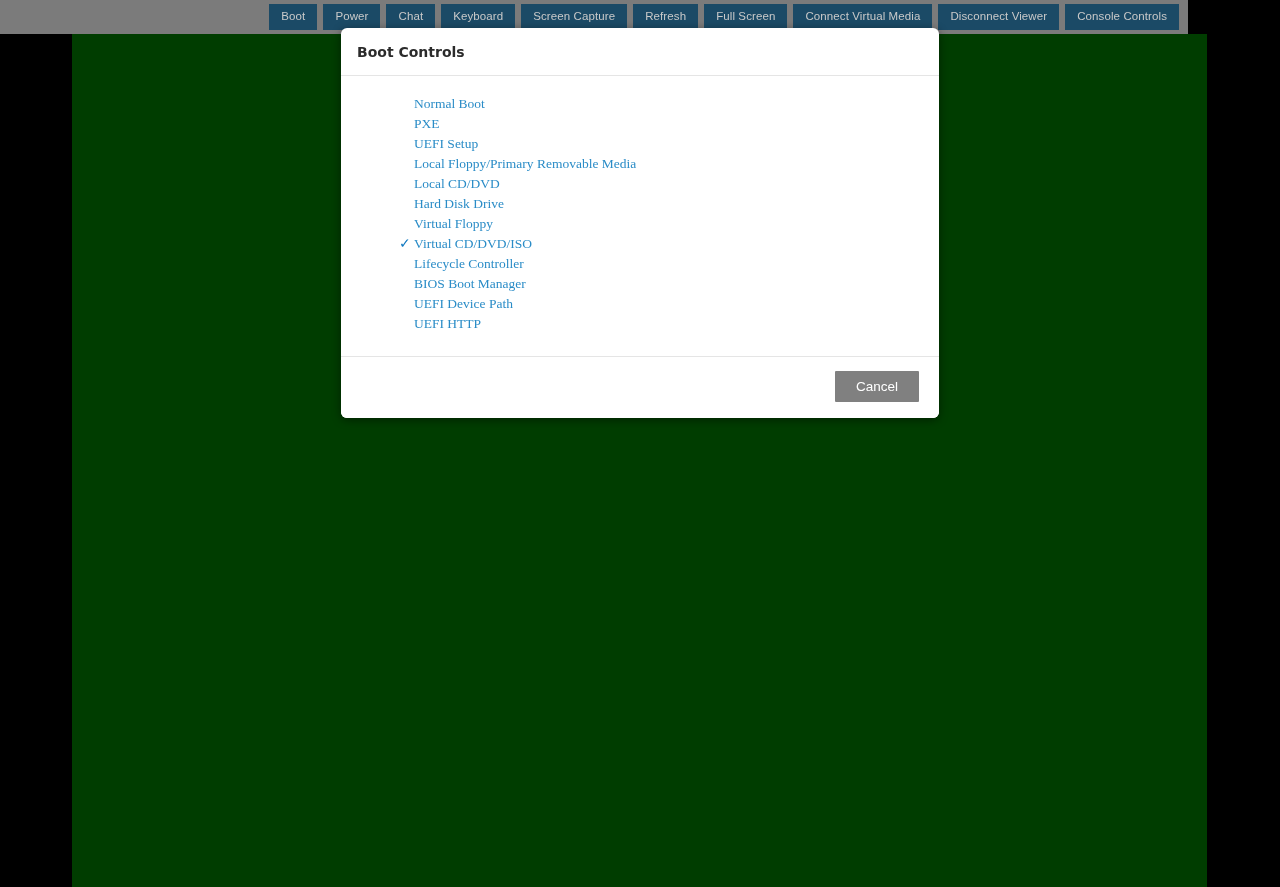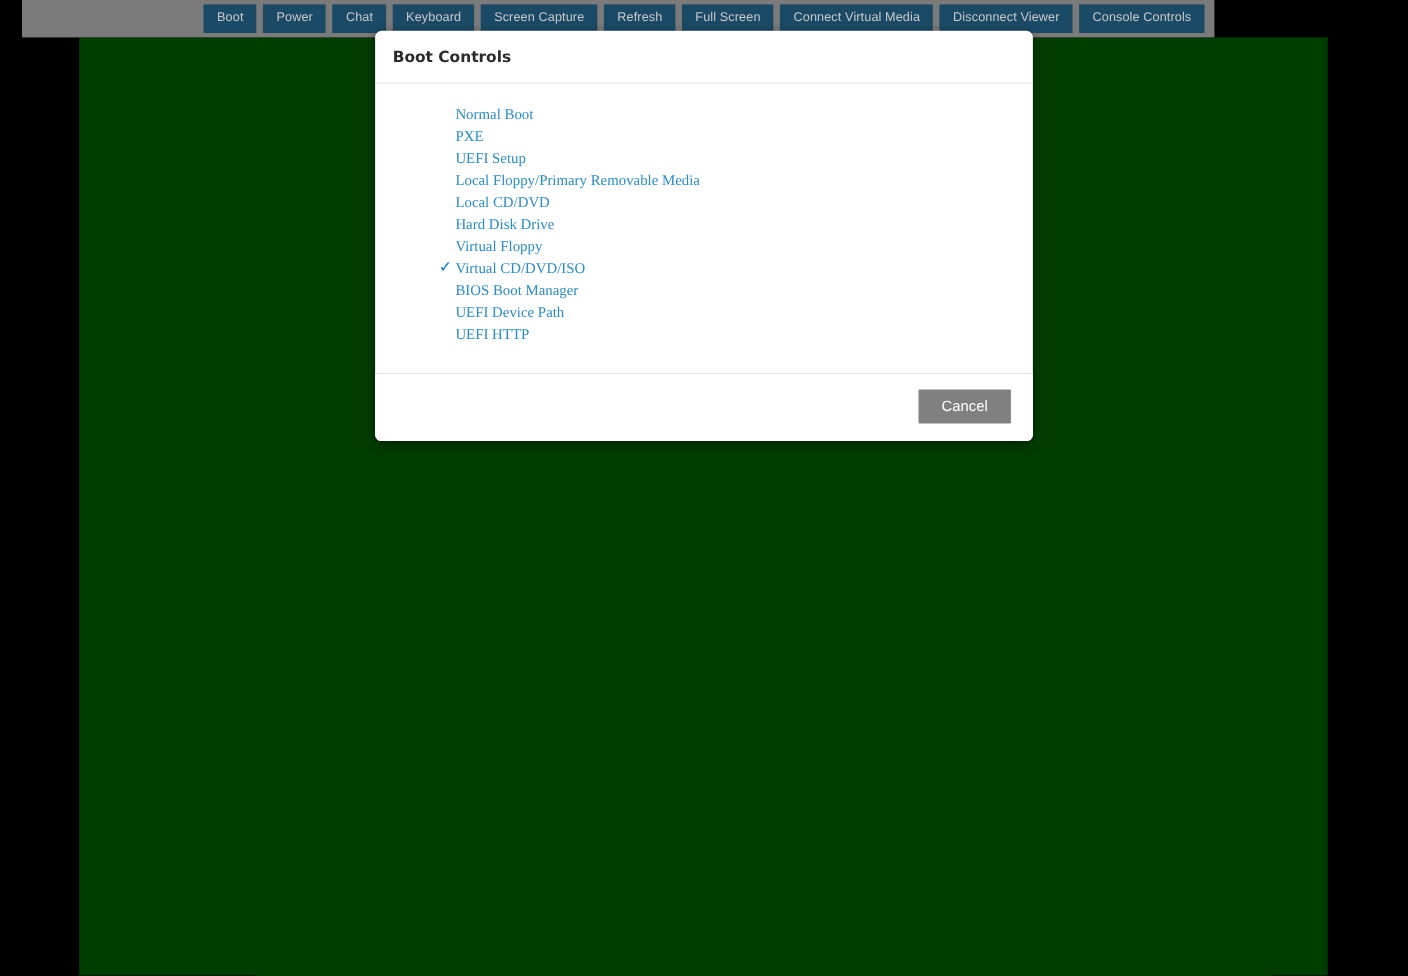--- a/index.html
+++ b/index.html
@@ -27,29 +27,28 @@
     width: 1135px;
     height: 853px;
     background: #003d00;
   }
 
   
   .toolbar {
     position: absolute;
     left: 0;
     top: 0;
-    width: 1084px;
+    width: 1188px;
     height: 34px;
     background: #7b7b7b;
     display: flex;
     align-items: center;
     justify-content: flex-end;
     padding-right: 9px;
     box-sizing: border-box;
-    margin-left: 20px;
   }
 
   .tb-btn {
     background: #1b4a66;
     color: #c9c9c9;
     font-size: 11.5px;
     line-height: 1;
     height: 26px;
     display: flex;
     align-items: center;
@@ -174,20 +173,21 @@
     <div class="dialog-body">
       <ul class="boot-list" id="boot-list">
           <li class="boot-item"><span class="boot-check"></span><span class="boot-label">Normal Boot</span></li>
           <li class="boot-item"><span class="boot-check"></span><span class="boot-label">PXE</span></li>
           <li class="boot-item"><span class="boot-check"></span><span class="boot-label">UEFI Setup</span></li>
           <li class="boot-item"><span class="boot-check"></span><span class="boot-label">Local Floppy/Primary Removable Media</span></li>
           <li class="boot-item"><span class="boot-check"></span><span class="boot-label">Local CD/DVD</span></li>
           <li class="boot-item"><span class="boot-check"></span><span class="boot-label">Hard Disk Drive</span></li>
           <li class="boot-item"><span class="boot-check"></span><span class="boot-label">Virtual Floppy</span></li>
           <li class="boot-item"><span class="boot-check">✓</span><span class="boot-label">Virtual CD/DVD/ISO</span></li>
+          <li class="boot-item"><span class="boot-check"></span><span class="boot-label">Lifecycle Controller</span></li>
           <li class="boot-item"><span class="boot-check"></span><span class="boot-label">BIOS Boot Manager</span></li>
           <li class="boot-item"><span class="boot-check"></span><span class="boot-label">UEFI Device Path</span></li>
           <li class="boot-item"><span class="boot-check"></span><span class="boot-label">UEFI HTTP</span></li>
         </ul>
     </div>
     <div class="dialog-footer">
       <button class="cancel-btn">Cancel</button>
     </div>
   </div>
 

